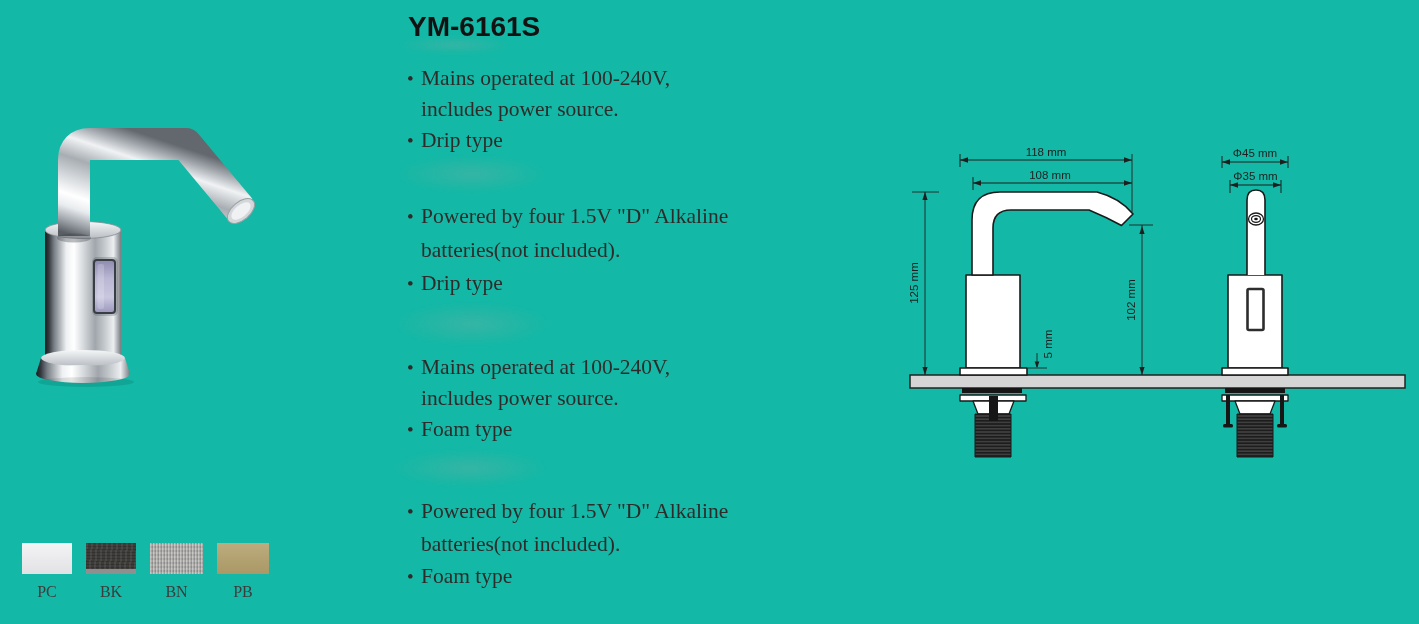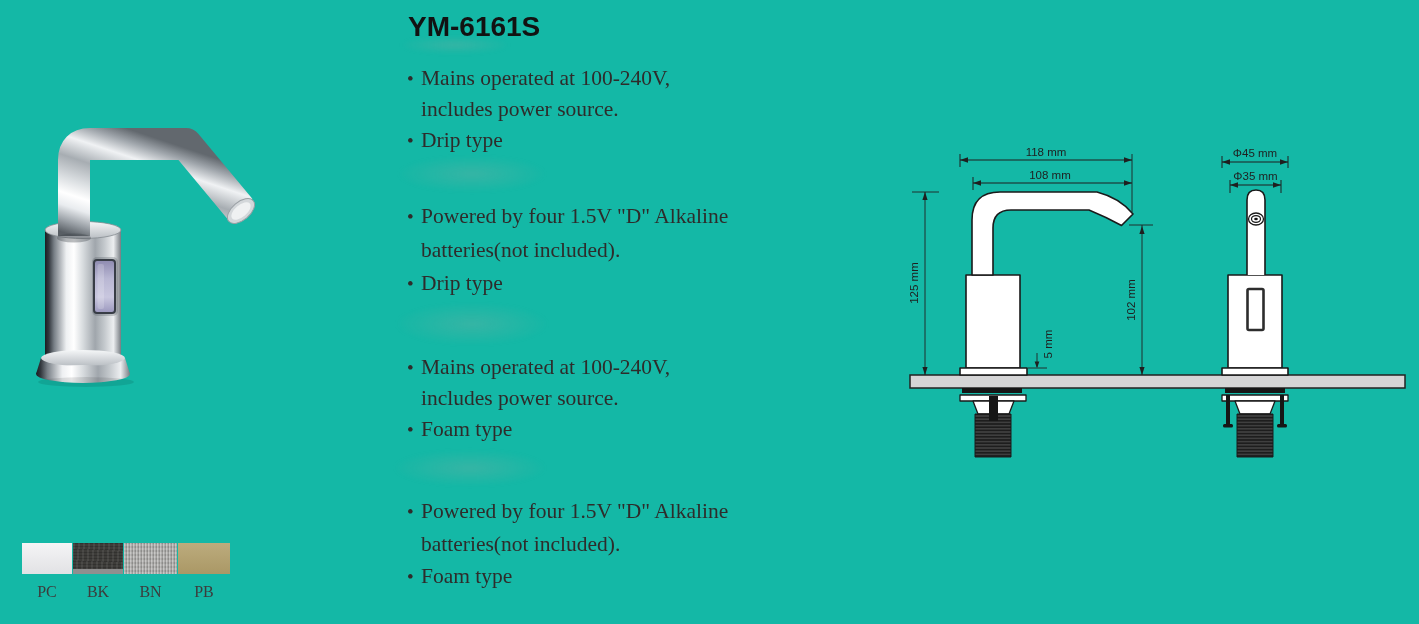--- a/index.html
+++ b/index.html
@@ -16,21 +16,21 @@
   .spec-group{position:absolute;left:407px;width:400px;}
   .spec-line{font-size:21.5px;line-height:31px;white-space:nowrap;}
   .spec-line .bullet{display:inline-block;width:14px;font-size:19px;color:#2e2c2b;}
   .spec-line.cont{padding-left:14px;}
   .smudge{
     position:absolute;border-radius:18px;
     background:radial-gradient(ellipse at center, rgba(176,170,162,0.22) 0%, rgba(176,170,162,0.0) 72%);
     filter:blur(2px);
   }
   
-  .swatch-strip{position:absolute;left:22px;top:543px;display:flex;gap:1px;}
+  .swatch-strip{position:absolute;left:22px;top:543px;display:flex;gap:14px;}
   .swatch-col{display:flex;flex-direction:column;align-items:center;}
   .swatch{height:31px;position:relative;}
   .swatch.pc{width:50px;background-image:linear-gradient(180deg, rgba(255,255,255,.5), rgba(0,0,0,.03));}
   .swatch.bk{width:50px;background-image:
       repeating-linear-gradient(95deg, rgba(255,255,255,.07) 0 2px, rgba(0,0,0,0) 2px 5px),
       repeating-linear-gradient(0deg, rgba(0,0,0,.18) 0 1px, rgba(0,0,0,0) 1px 3px);}
   .swatch.bk::after{content:"";position:absolute;left:0;right:0;bottom:0;height:5px;background:#8f8f8f;}
   .swatch.bn{width:53px;background-image:
       repeating-linear-gradient(90deg, rgba(255,255,255,.30) 0 1px, rgba(0,0,0,.10) 2px 3px),
       repeating-linear-gradient(0deg, rgba(255,255,255,.12) 0 2px, rgba(0,0,0,.05) 2px 4px);}

